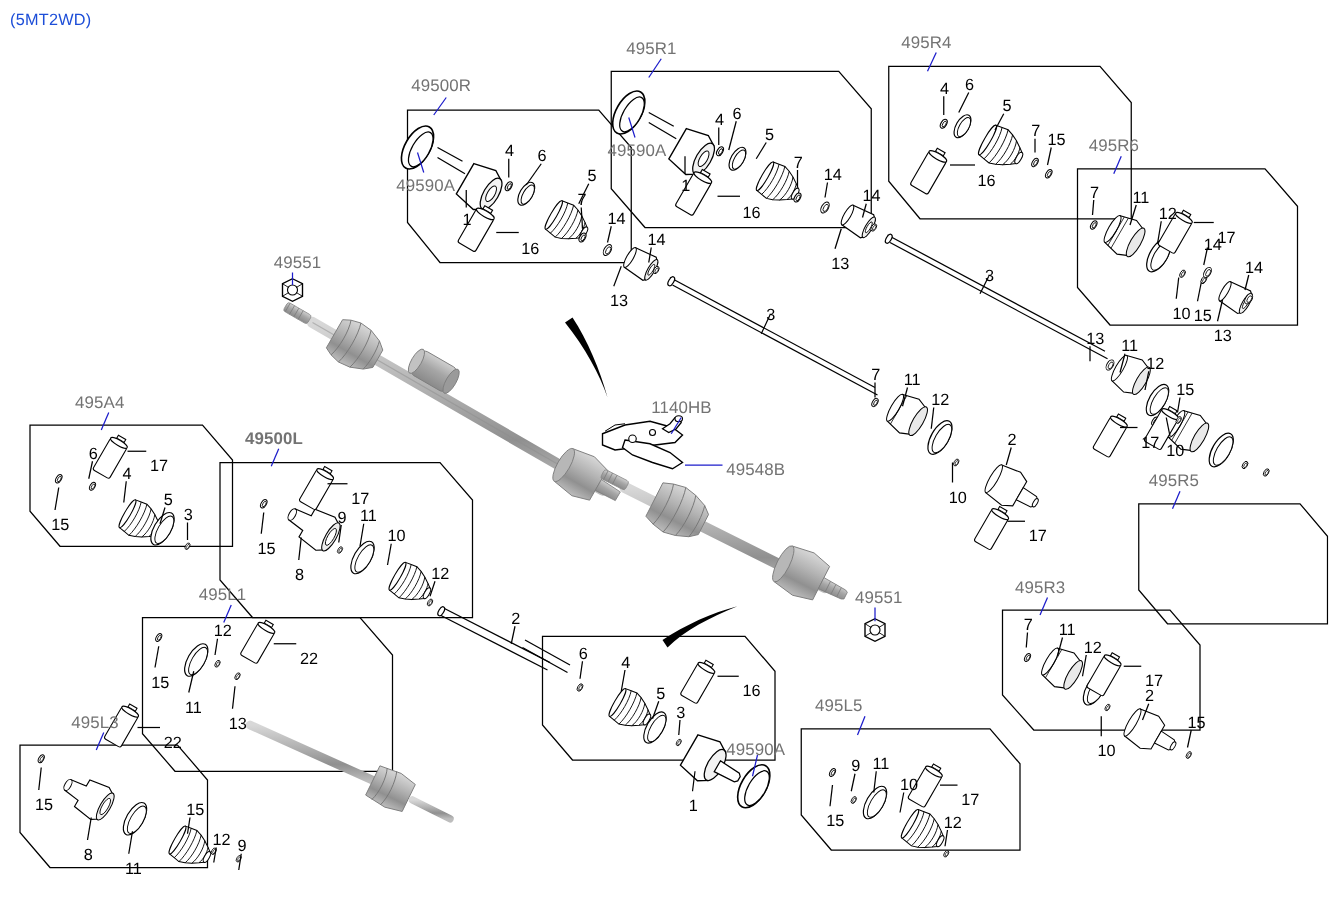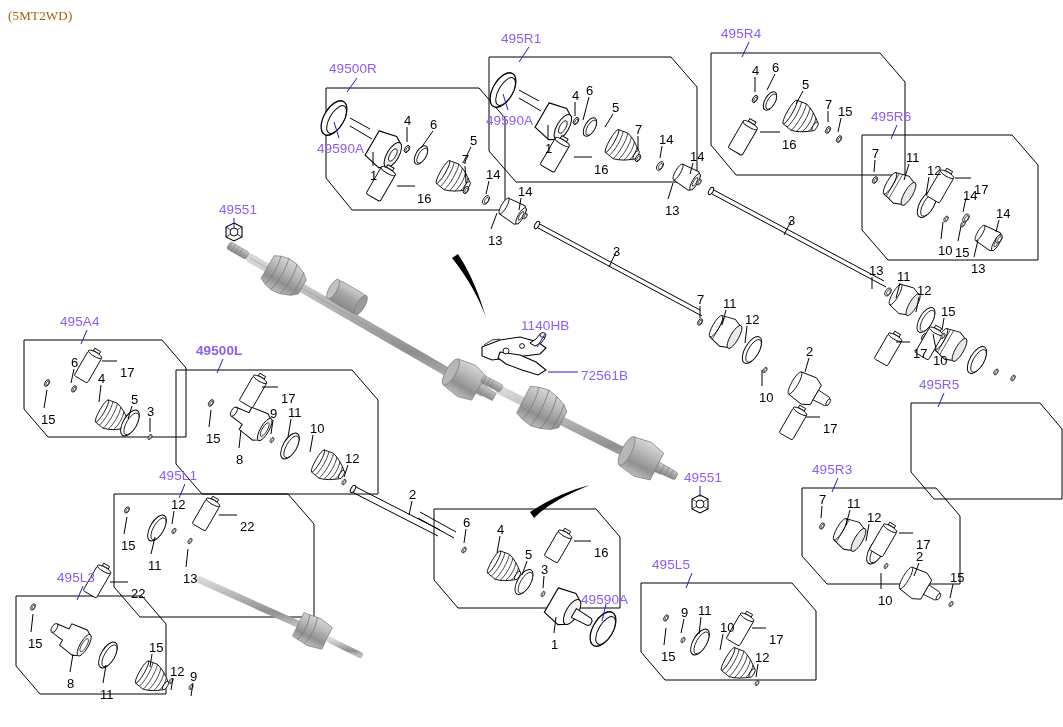--- a/index.html
+++ b/index.html
@@ -1,21 +1,21 @@
 <!DOCTYPE html>
 <html><head>
 <meta charset="utf-8">
 <style>
   html,body{margin:0;padding:0;background:#ffffff;}
   body{width:1063px;height:727px;overflow:hidden;
        font-family:"Liberation Sans","DejaVu Sans",sans-serif;color:#000;}
   #stage{position:relative;width:1063px;height:727px;background:#fff;}
   svg#art{position:absolute;left:0;top:0;width:1063px;height:727px;}
-  .hdr{position:absolute;font-size:13px;color:#a16207;letter-spacing:.2px;font-family:Liberation Serif, serif;}
-  .plabel{position:absolute;font-size:13.5px;color:#8b5cf6;font-weight:400;
+  .hdr{position:absolute;font-size:13px;color:#1d4ed8;letter-spacing:.2px;}
+  .plabel{position:absolute;font-size:13.5px;color:#737373;font-weight:400;
           white-space:nowrap;letter-spacing:.1px;}
   .inum{position:absolute;font-size:13px;color:#000;white-space:nowrap;}
 </style>
 </head>
 <body>
 
 <div id="stage">
 
   <div class="hdr" style="left:8px;top:8px;">(5MT2WD)</div>
 
@@ -729,21 +729,21 @@
       <div class="plabel" style="left: 812px; top: 462px;">495R3</div>
       <div class="plabel" style="left: 60px; top: 314px;">495A4</div>
       <div class="plabel" style="left: 196px; top: 343px; font-weight: bold;">49500L</div>
       <div class="plabel" style="left: 159px; top: 468px;">495L1</div>
       <div class="plabel" style="left: 57px; top: 570px;">495L3</div>
       <div class="plabel" style="left: 652px; top: 557px;">495L5</div>
       <div class="plabel" style="left: 581px; top: 592px;">49590A</div>
       <div class="plabel" style="left: 219px; top: 202px;">49551</div>
       <div class="plabel" style="left: 684px; top: 470px;">49551</div>
       <div class="plabel" style="left: 521px; top: 318px;">1140HB</div>
-      <div class="plabel" style="left: 581px; top: 368px;">72561B</div>
+      <div class="plabel" style="left: 581px; top: 368px;">49548B</div>
     </div>
   <div id="inums">
       <div class="inum" style="left: 404px; top: 113px;">4</div>
       <div class="inum" style="left: 430px; top: 117px;">6</div>
       <div class="inum" style="left: 470px; top: 133px;">5</div>
       <div class="inum" style="left: 462px; top: 152px;">7</div>
       <div class="inum" style="left: 370px; top: 168px;">1</div>
       <div class="inum" style="left: 417px; top: 191px;">16</div>
       <div class="inum" style="left: 486px; top: 167px;">14</div>
       <div class="inum" style="left: 518px; top: 184px;">14</div>

